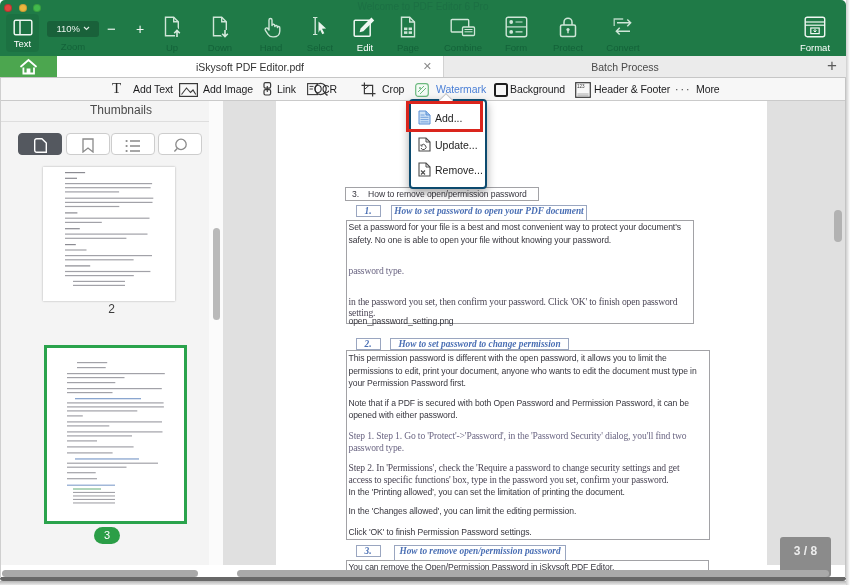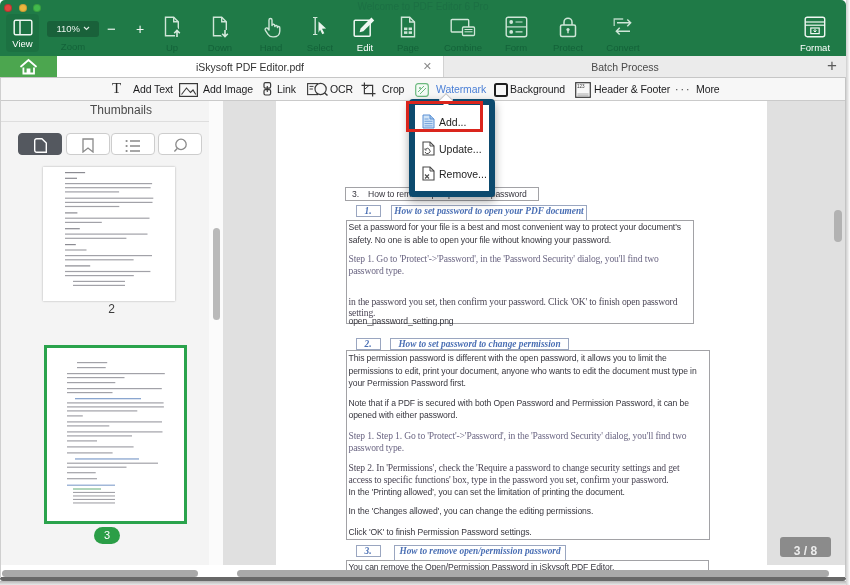--- a/index.html
+++ b/index.html
@@ -32,32 +32,32 @@
   .sbtn{position:absolute;top:32px;height:22px;border-radius:4px;background:#fff;border:1px solid #cdcdcd;box-sizing:border-box;text-align:center;}
   .sbtn.active{background:#54585f;border-color:#54585f;}
   #thumb2{position:absolute;left:43px;top:66px;width:132px;height:134px;background:#fff;box-shadow:0 0 2px rgba(0,0,0,.3);}
   #lbl2{position:absolute;left:0;top:201px;width:223px;text-align:center;font-size:12px;color:#3c3c3c;}
   #thumb3{position:absolute;left:44px;top:244px;width:137px;height:173px;background:#fff;border:3px solid #2aa34c;}
   #lbl3{position:absolute;left:94px;top:426px;width:26px;height:17px;background:#2b9e47;border-radius:9px;color:#fff;font-size:11px;text-align:center;line-height:17px;}
   #sbscroll{position:absolute;left:213px;top:127px;width:7px;height:92px;background:#b9b9b9;border-radius:4px;}
   #main{position:absolute;left:223px;top:0;width:622px;height:464px;background:#e0e0e0;}
   #page{position:absolute;left:53px;top:0;width:491px;height:470px;background:#fff;}
   #mscroll{position:absolute;left:611px;top:109px;width:8px;height:32px;background:#b2b2b2;border-radius:4px;}
-  #pind{position:absolute;left:557px;top:436px;width:51px;height:20px;background:#8b8b8b;border-radius:3px;color:#ededed;font-size:12px;font-weight:bold;text-align:center;line-height:28px;}
+  #pind{position:absolute;left:557px;top:436px;width:51px;height:40px;background:#8b8b8b;border-radius:3px;color:#ededed;font-size:12px;font-weight:bold;text-align:center;line-height:28px;}
   
   #docwrap{position:absolute;left:223px;top:101px;width:622px;height:470px;overflow:hidden;font-family:"Liberation Serif",serif;}
   .dbox{position:absolute;border:1px solid #a2a2a6;background:#fff;box-sizing:border-box;}
   .tbox{position:absolute;border:1px solid #9aa6c0;background:#fff;box-sizing:border-box;text-align:center;font-size:9.3px;line-height:10.5px;overflow:hidden;}
   .bt{font-family:"Liberation Serif",serif;font-style:italic;font-weight:bold;color:#4a6fb4;font-size:9.3px;line-height:11px;}
   .dl{position:absolute;left:2.5px;white-space:nowrap;font-size:9.6px;color:#37363e;letter-spacing:-0.15px;}
   .sans{font-family:"Liberation Sans",sans-serif;font-size:8.6px;letter-spacing:-0.1px;}
   .fade{color:#6b6683;}
   .step{color:#4c4757;}
   
-  #menu{position:absolute;left:409px;top:99px;width:74px;height:86px;background:#fff;border:6px solid #0c4a6e;border-radius:4px;box-shadow:0 4px 10px rgba(0,0,0,.35);}
+  #menu{position:absolute;left:409px;top:99px;width:74px;height:86px;background:#fff;border:2px solid #0c4a6e;border-radius:4px;box-shadow:0 4px 10px rgba(0,0,0,.35);}
   .mitem{position:absolute;left:7px;font-size:10.5px;color:#232323;white-space:nowrap;}
   .mitem svg{vertical-align:-3px;margin-right:4px;}
   #marrow{position:absolute;left:441px;top:95px;width:9px;height:9px;background:#fff;border-left:1px solid #c6c6c6;border-top:1px solid #c6c6c6;transform:rotate(45deg);}
   #redbox{position:absolute;left:406px;top:101px;width:77px;height:31px;border:3.5px solid #da251d;box-sizing:border-box;}
   
   #bottom{position:absolute;left:0;top:565px;width:846px;height:13px;background:transparent;}
   .hthumb{position:absolute;top:5px;height:7px;background:#a9a9a9;border-radius:4px;}
   #bshadow{position:absolute;left:0;top:577px;width:846px;height:4px;background:#686868;border-radius:0 0 3px 3px;}
   #bfade{position:absolute;left:0;top:581px;width:846px;height:4px;background:linear-gradient(#b5b5b5,#e9e9e9);}
   #redge{position:absolute;left:846px;top:0;width:4px;height:585px;background:linear-gradient(90deg,#cfcfcf,#fff);}
@@ -69,21 +69,21 @@
     <div id="ttl">Welcome to PDF Editor 6 Pro</div>
     <div class="tl" style="left:4px;background:#e0453e;box-shadow:inset 0 0 0 1px rgba(0,0,0,.2);"></div>
     <div class="tl" style="left:18.5px;background:#ecb73e;box-shadow:inset 0 0 0 1px rgba(0,0,0,.15);"></div>
     <div class="tl" style="left:33px;background:#42b94c;box-shadow:inset 0 0 0 1px rgba(0,0,0,.15);"></div>
     <div style="position:absolute;left:6px;top:14px;width:33px;height:38px;background:rgba(0,0,0,0.07);border-radius:4px;"></div>
       <div class="tbtn white" style="left:2px;top:15px;width:41px;">
       <svg width="20" height="17" viewBox="0 0 20 17" style="display:block;margin:4px auto 0;">
           <rect x="1.2" y="1.2" width="17.6" height="14.6" rx="1.5" fill="none" stroke="#edf6f0" stroke-width="1.5"></rect>
           <line x1="7" y1="1.2" x2="7" y2="15.8" stroke="#edf6f0" stroke-width="1.5"></line>
         </svg>
-      <div class="lbl" style="top:23px;">View</div>
+      <div class="lbl" style="top:23px;">Text</div>
     </div>
     <div id="zoomsel">110% <svg width="7" height="5" viewBox="0 0 7 5" style="vertical-align:1px;">
           <path d="M1 1 l2.5 2.5 L6 1" fill="none" stroke="#dcebe2" stroke-width="1.2"></path>
         </svg></div>
     <div class="tbtn" style="left:48px;top:41px;width:50px;">Zoom</div>
     <div class="pm" style="left:107px;">−</div>
     <div class="pm" style="left:136px;font-size:14px;top:21px;">+</div>
     <div class="tbtn" style="left:147px;top:16px;width:50px;">
       <svg width="22" height="22" viewBox="0 0 22 22" style="display:block;margin:0 auto;">
           <path d="M4.5 1.2 h8.2 l4.6 4.6 v14 h-12.8 z" fill="none" stroke="#cfe6d8" stroke-width="1.4"></path>
@@ -203,21 +203,21 @@
         <rect x="1" y="7.6" width="6.6" height="5.4" rx="1.4" fill="none" stroke="#3a3a3a" stroke-width="1.2"></rect>
         <line x1="4.3" y1="4" x2="4.3" y2="10" stroke="#3a3a3a" stroke-width="1.1"></line>
       </svg>
     <div class="b2" style="left:277px;">Link</div>
     <svg class="b2i" style="left:307px;top:4px;" width="22" height="15" viewBox="0 0 22 15">
         <rect x="0.6" y="1.6" width="10" height="11" fill="none" stroke="#3a3a3a" stroke-width="1.1"></rect>
         <path d="M2.5 4.4 h4 M2.5 7 h3.4" stroke="#3a3a3a" stroke-width="1"></path>
         <circle cx="13.6" cy="7" r="5.6" fill="#f7f7f7" stroke="#3a3a3a" stroke-width="1.2"></circle>
         <path d="M17.7 11 l2.8 2.6" stroke="#3a3a3a" stroke-width="1.4"></path>
       </svg>
-    <div class="b2" style="left:330px;text-align:right;">OCR</div>
+    <div class="b2" style="left:314px;text-align:right;">OCR</div>
     <svg class="b2i" style="left:361px;top:4px;" width="15" height="15" viewBox="0 0 15 15">
         <path d="M3.4 0.5 V11.6 H14.5" fill="none" stroke="#3a3a3a" stroke-width="1.2"></path>
         <path d="M0.5 3.4 H11.6 V14.5" fill="none" stroke="#3a3a3a" stroke-width="1.2"></path>
         <path d="M3.4 7.5 L8 3.4" stroke="#3a3a3a" stroke-width="1"></path>
       </svg>
     <div class="b2" style="left:382px;">Crop</div>
     <svg class="b2i" style="left:415px;top:4.5px;" width="14" height="14" viewBox="0 0 14 14">
         <rect x="0.7" y="0.7" width="12.6" height="12.6" rx="2.5" fill="#f3faf5" stroke="#6cb97e" stroke-width="1.2"></rect>
         <path d="M3 9 L9 3 M5 11 L11 5" stroke="#6cb97e" stroke-width="1"></path>
         <circle cx="5" cy="5" r="1" fill="#6cb97e"></circle>
@@ -335,39 +335,38 @@
     </div>
   </div>
   <div id="docwrap">
     <div class="dbox" style="left:122px;top:86px;width:194px;height:14px;"></div>
     <div class="dl sans" style="left:129px;top:88px;">3.&nbsp;&nbsp;&nbsp;&nbsp;How to remove open/permission password</div>
     <div class="tbox" style="left:132.5px;top:104px;width:25px;height:12px;"><span class="bt">1.</span></div>
     <div class="tbox" style="left:168px;top:104px;width:196px;height:28px;"><span class="bt">How to set password to open your PDF document</span></div>
     <div class="dbox" style="left:123px;top:119px;width:348px;height:104px;"></div>
     <div class="dl sans" style="left:125.5px;top:121px;">Set a password for your file is a best and most convenient way to protect your document's</div>
     <div class="dl sans" style="left:125.5px;top:133.5px;">safety. No one is able to open your file without knowing your password.</div>
-    <div class="dl fade" style="left:125.5px;top:151.5px;">Step 1. Go to 'Protect'-&gt;'Password', in the 'Password Security' dialog, you'll find two</div>
     <div class="dl fade" style="left:125.5px;top:164px;">password type.</div>
     <div class="dl step" style="left:125.5px;top:195px;">in the password you set, then confirm your password. Click 'OK' to finish open password</div>
     <div class="dl step" style="left:125.5px;top:205.5px;">setting.</div>
     <div class="dl sans" style="left:125.5px;top:215px;">open_password_setting.png</div>
     <div class="tbox" style="left:132.5px;top:236.5px;width:25px;height:12px;"><span class="bt">2.</span></div>
     <div class="tbox" style="left:167px;top:236.5px;width:179px;height:12px;"><span class="bt">How to set password to change permission</span></div>
     <div class="dbox" style="left:123px;top:249px;width:364px;height:190px;"></div>
     <div class="dl sans" style="left:125.5px;top:252px;text-align:right;">This permission password is different with the open password, it allows you to limit the</div>
     <div class="dl sans" style="left:125.5px;top:264.5px;">permissions to edit, print your document, anyone who wants to edit the document must type in</div>
     <div class="dl sans" style="left:125.5px;top:277px;">your Permission Password first.</div>
     <div class="dl sans" style="left:125.5px;top:296.5px;">Note that if a PDF is secured with both Open Password and Permission Password, it can be</div>
     <div class="dl sans" style="left:125.5px;top:309px;">opened with either password.</div>
     <div class="dl fade" style="left:125.5px;top:328.5px;">Step 1. Step 1. Go to 'Protect'-&gt;'Password', in the 'Password Security' dialog, you'll find two</div>
     <div class="dl fade" style="left:125.5px;top:341px;">password type.</div>
     <div class="dl step" style="left:125.5px;top:360.5px;">Step 2. In 'Permissions', check the 'Require a password to change security settings and get</div>
     <div class="dl sans" style="left:125.5px;top:385.5px;">In the 'Printing allowed', you can set the limitation of printing the document.</div>
     <div class="dl step" style="left:125.5px;top:373px;">access to specific functions' box, type in the password you set, confirm your password.</div>
-    <div class="dl sans" style="left:125.5px;top:405px;">In the 'Changes allowed', you can change the editing permissions.</div>
+    <div class="dl sans" style="left:125.5px;top:405px;">In the 'Changes allowed', you can limit the editing permission.</div>
     <div class="dl sans" style="left:125.5px;top:425.5px;">Click 'OK' to finish Permission Password settings.</div>
     <div class="tbox" style="left:132.5px;top:444px;width:25px;height:12px;"><span class="bt">3.</span></div>
     <div class="tbox" style="left:171px;top:444px;width:172px;height:27px;"><span class="bt">How to remove open/permission password</span></div>
     <div class="dbox" style="left:123px;top:459px;width:363px;height:30px;"></div>
     <div class="dl sans" style="left:125.5px;top:461px;">You can remove the Open/Permission Password in iSkysoft PDF Editor.</div>
   </div>
   <div id="menu">
     <div class="mitem" style="top:9px;">
       <svg width="13" height="15" viewBox="0 0 13 15">
           <path d="M1 1 h7 l4 4 v9 h-11 z" fill="#cfe3f7" stroke="#5b8fd4" stroke-width="1"></path>

